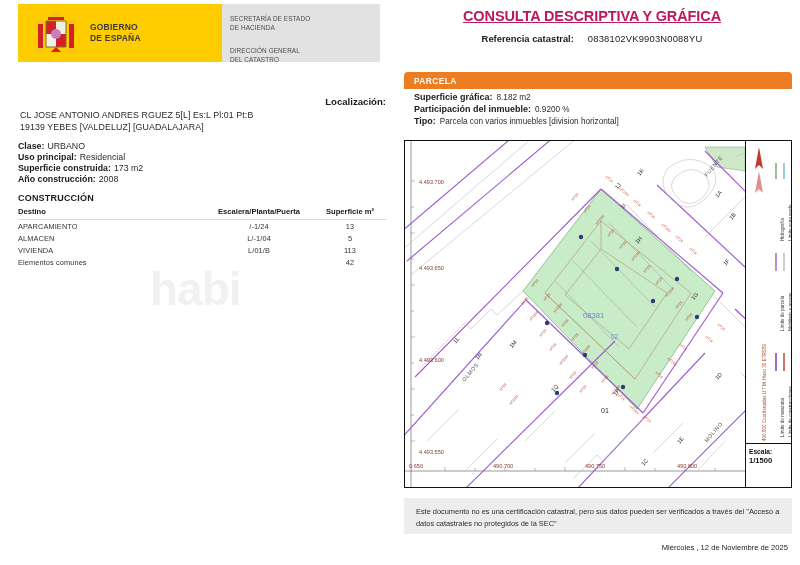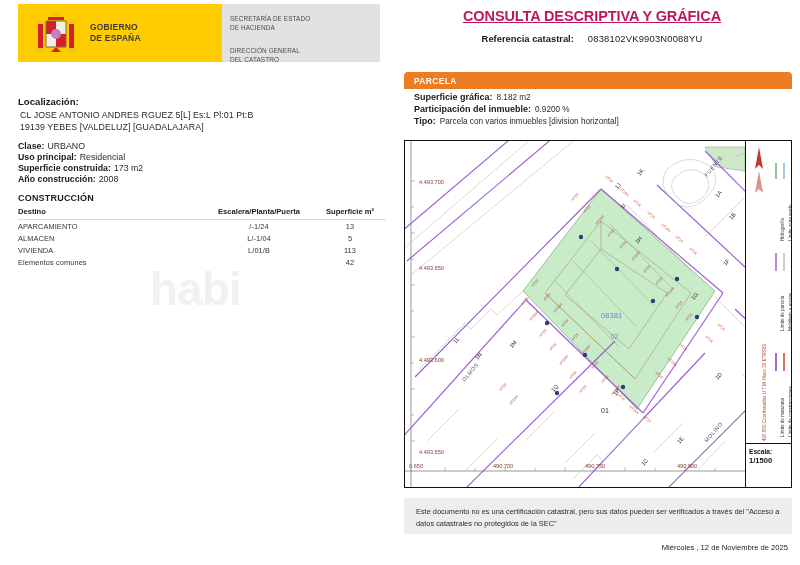--- a/index.html
+++ b/index.html
@@ -51,21 +51,21 @@
     position: absolute; height: 17px; background: #ED7D22;
     border-radius: 4px 4px 0 0; color: #fff;
     font-size: 8.4px; font-weight: bold; letter-spacing: .4px;
     padding: 4px 0 0 10px;
   }
   .banner.left  { left: 8px;   top: 72px; width: 378px; }
   .banner.right { left: 404px; top: 72px; width: 388px; }
 
   
   .left-panel { position: absolute; left: 8px; top: 92px; width: 378px; }
-  .loc-label { font-size: 9.6px; font-weight: bold; color: #1a1a1a; margin: 4px 0 3px 10px; }
+  .loc-label { font-size: 9.6px; font-weight: bold; color: #1a1a1a; margin: 4px 0 3px 10px; text-align: right; }
   .loc-line { font-size: 8.8px; color: #2a2a2a; margin: 0 0 2px 12px; letter-spacing: .1px; }
   .kv { font-size: 8.8px; margin: 0 0 1px 10px; color: #1a1a1a; }
   .kv .k { font-weight: bold; }
   .kv .v { color: #2a2a2a; margin-left: 3px; }
   .kv.spaced { margin-top: 9px; }
   .constr-h { font-size: 9px; font-weight: bold; color: #1a1a1a; margin: 9px 0 2px 10px; letter-spacing: .2px; }
 
   table.constr { width: 368px; margin-left: 10px; border-collapse: collapse; }
   table.constr th {
     font-size: 7.6px; font-weight: bold; color: #1a1a1a;
@@ -436,21 +436,21 @@
       <div class="coord-lbl" style="left:14px; top:38px;">4.493.700</div>
       <div class="coord-lbl" style="left:14px; top:124px;">4.493.650</div>
       <div class="coord-lbl" style="left:14px; top:216px;">4.493.600</div>
       <div class="coord-lbl" style="left:14px; top:308px;">4.493.550</div>
 
       <div class="coord-lbl" style="left:4px;   top:322px;">0.650</div>
       <div class="coord-lbl" style="left:88px;  top:322px;">490.700</div>
       <div class="coord-lbl" style="left:180px; top:322px;">490.750</div>
       <div class="coord-lbl" style="left:272px; top:322px;">490.800</div>
 
-      <div class="parcel-num" style="left:196px; top:170px;">08381</div>
+      <div class="parcel-num" style="left:178px; top:170px;">08381</div>
       <div class="parcel-num" style="left:206px; top:192px; font-size:6.4px;">02</div>
 
       <div class="plot-lbl" style="left:232px; top:28px;  transform:rotate(-50deg);">1K</div>
       <div class="plot-lbl" style="left:210px; top:42px;  transform:rotate(-50deg);">1J</div>
       <div class="plot-lbl" style="left:216px; top:62px;  transform:rotate(-50deg);">1I</div>
       <div class="plot-lbl" style="left:230px; top:96px;  transform:rotate(-50deg);">1H</div>
       <div class="plot-lbl" style="left:310px; top:50px;  transform:rotate(-50deg);">1A</div>
       <div class="plot-lbl" style="left:324px; top:72px;  transform:rotate(-50deg);">1B</div>
       <div class="plot-lbl" style="left:286px; top:152px; transform:rotate(-50deg);">1G</div>
       <div class="plot-lbl" style="left:318px; top:118px; transform:rotate(-50deg);">1F</div>

